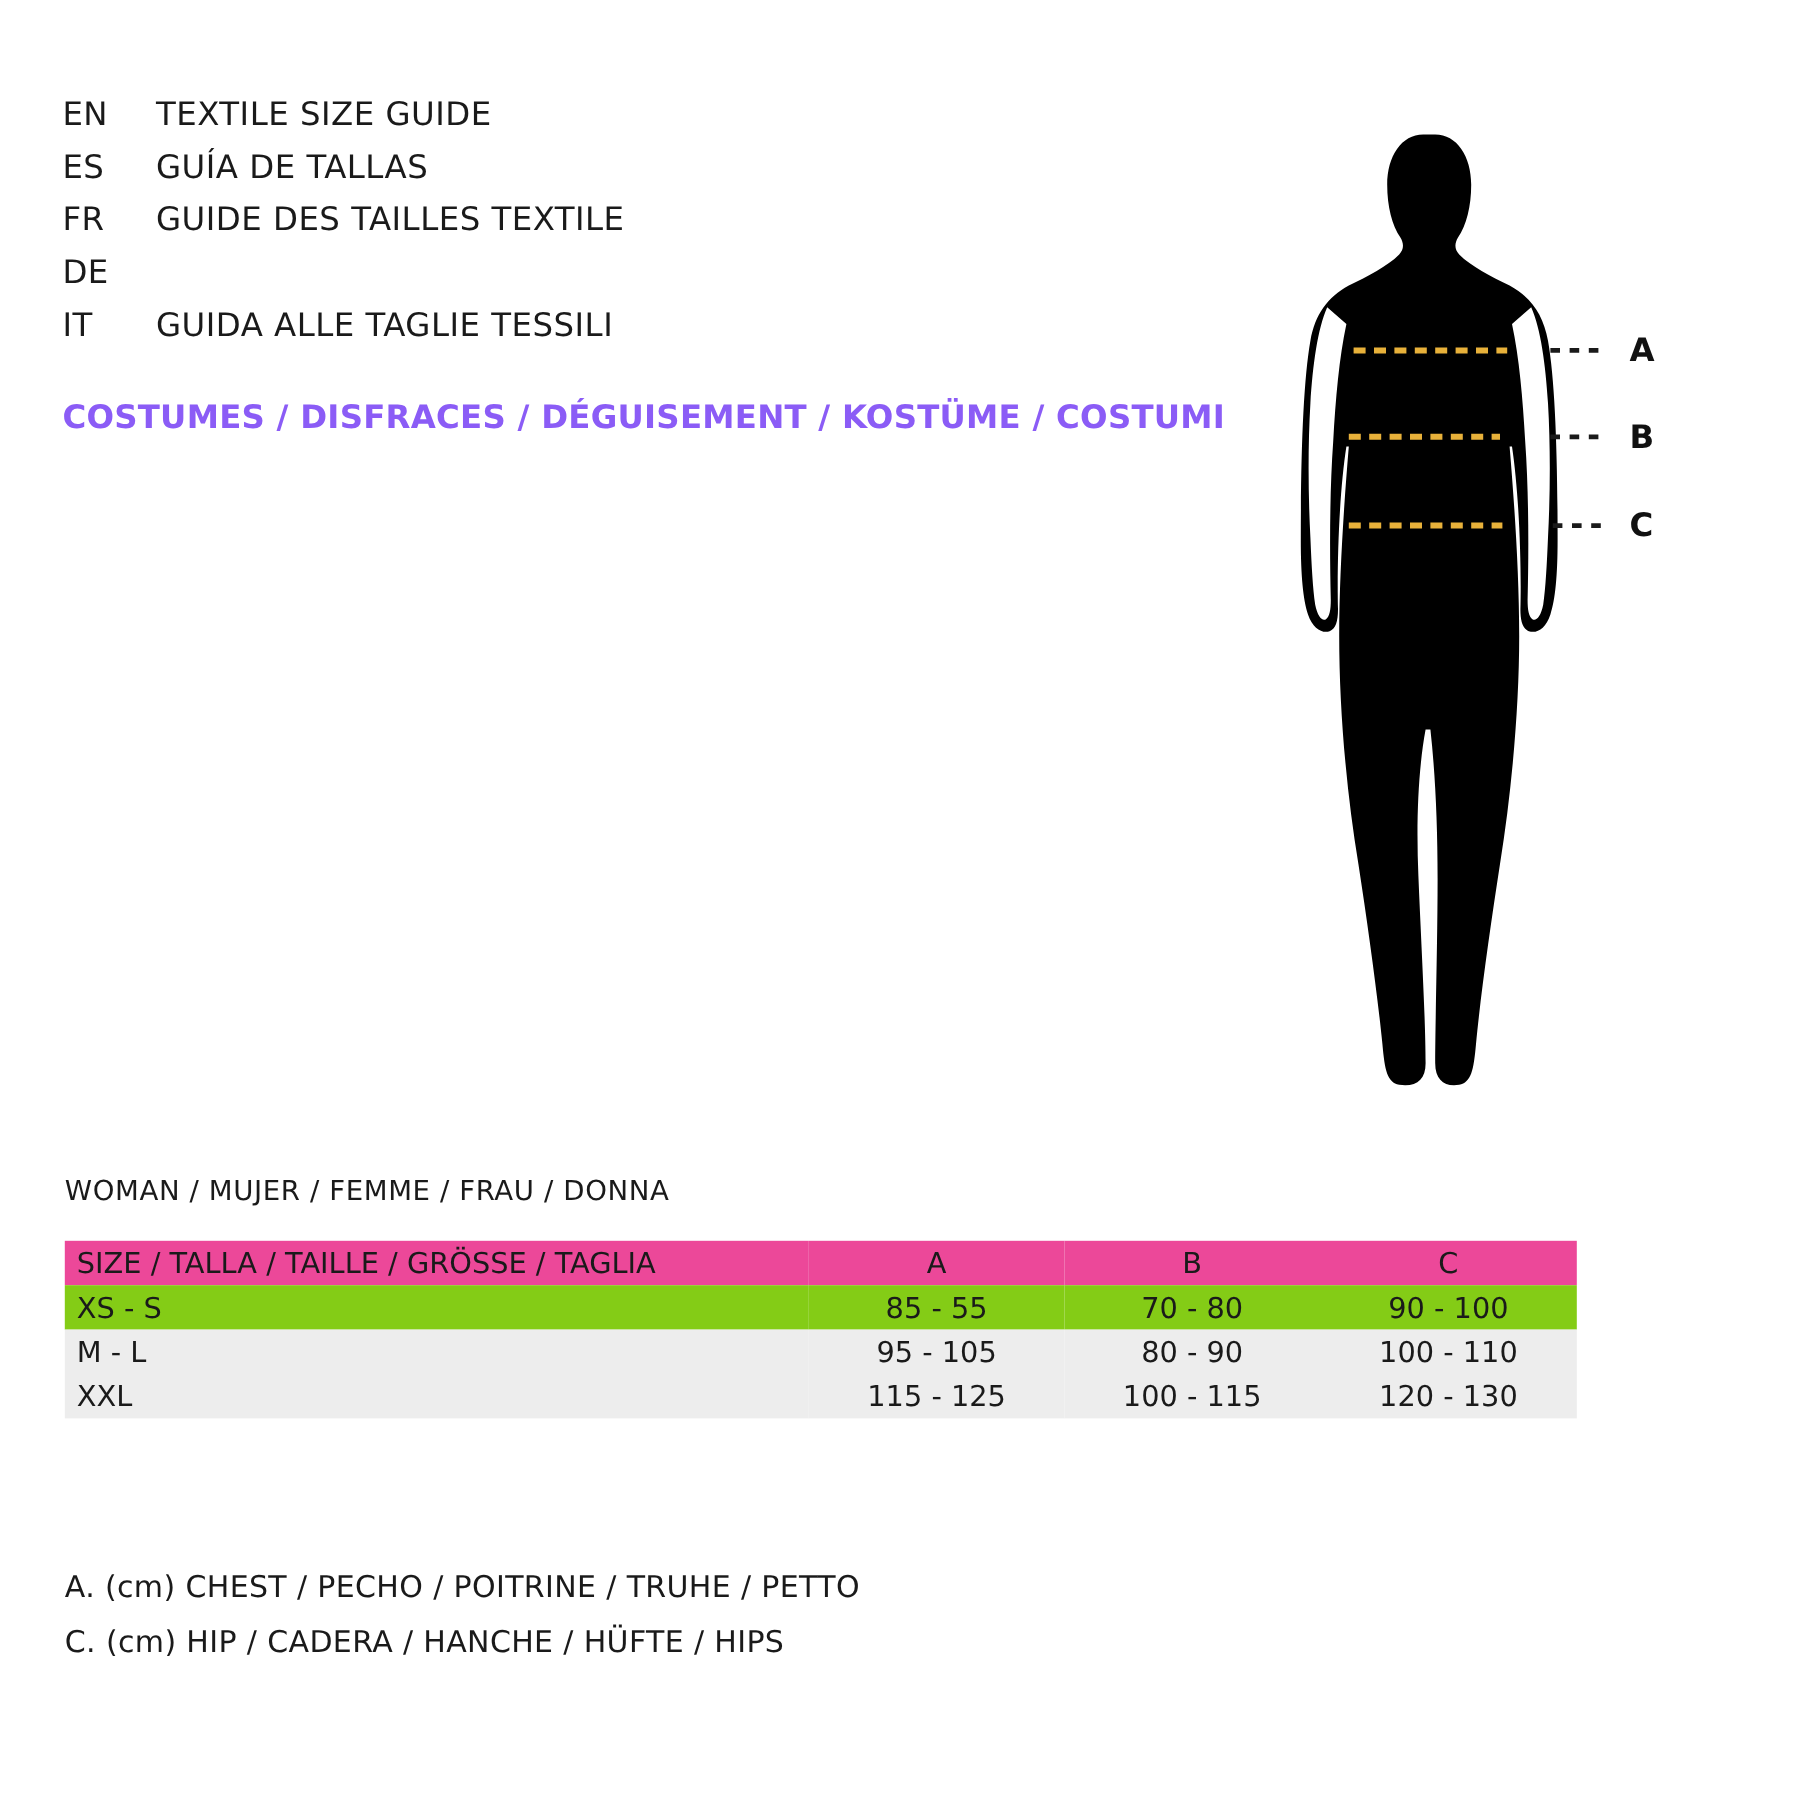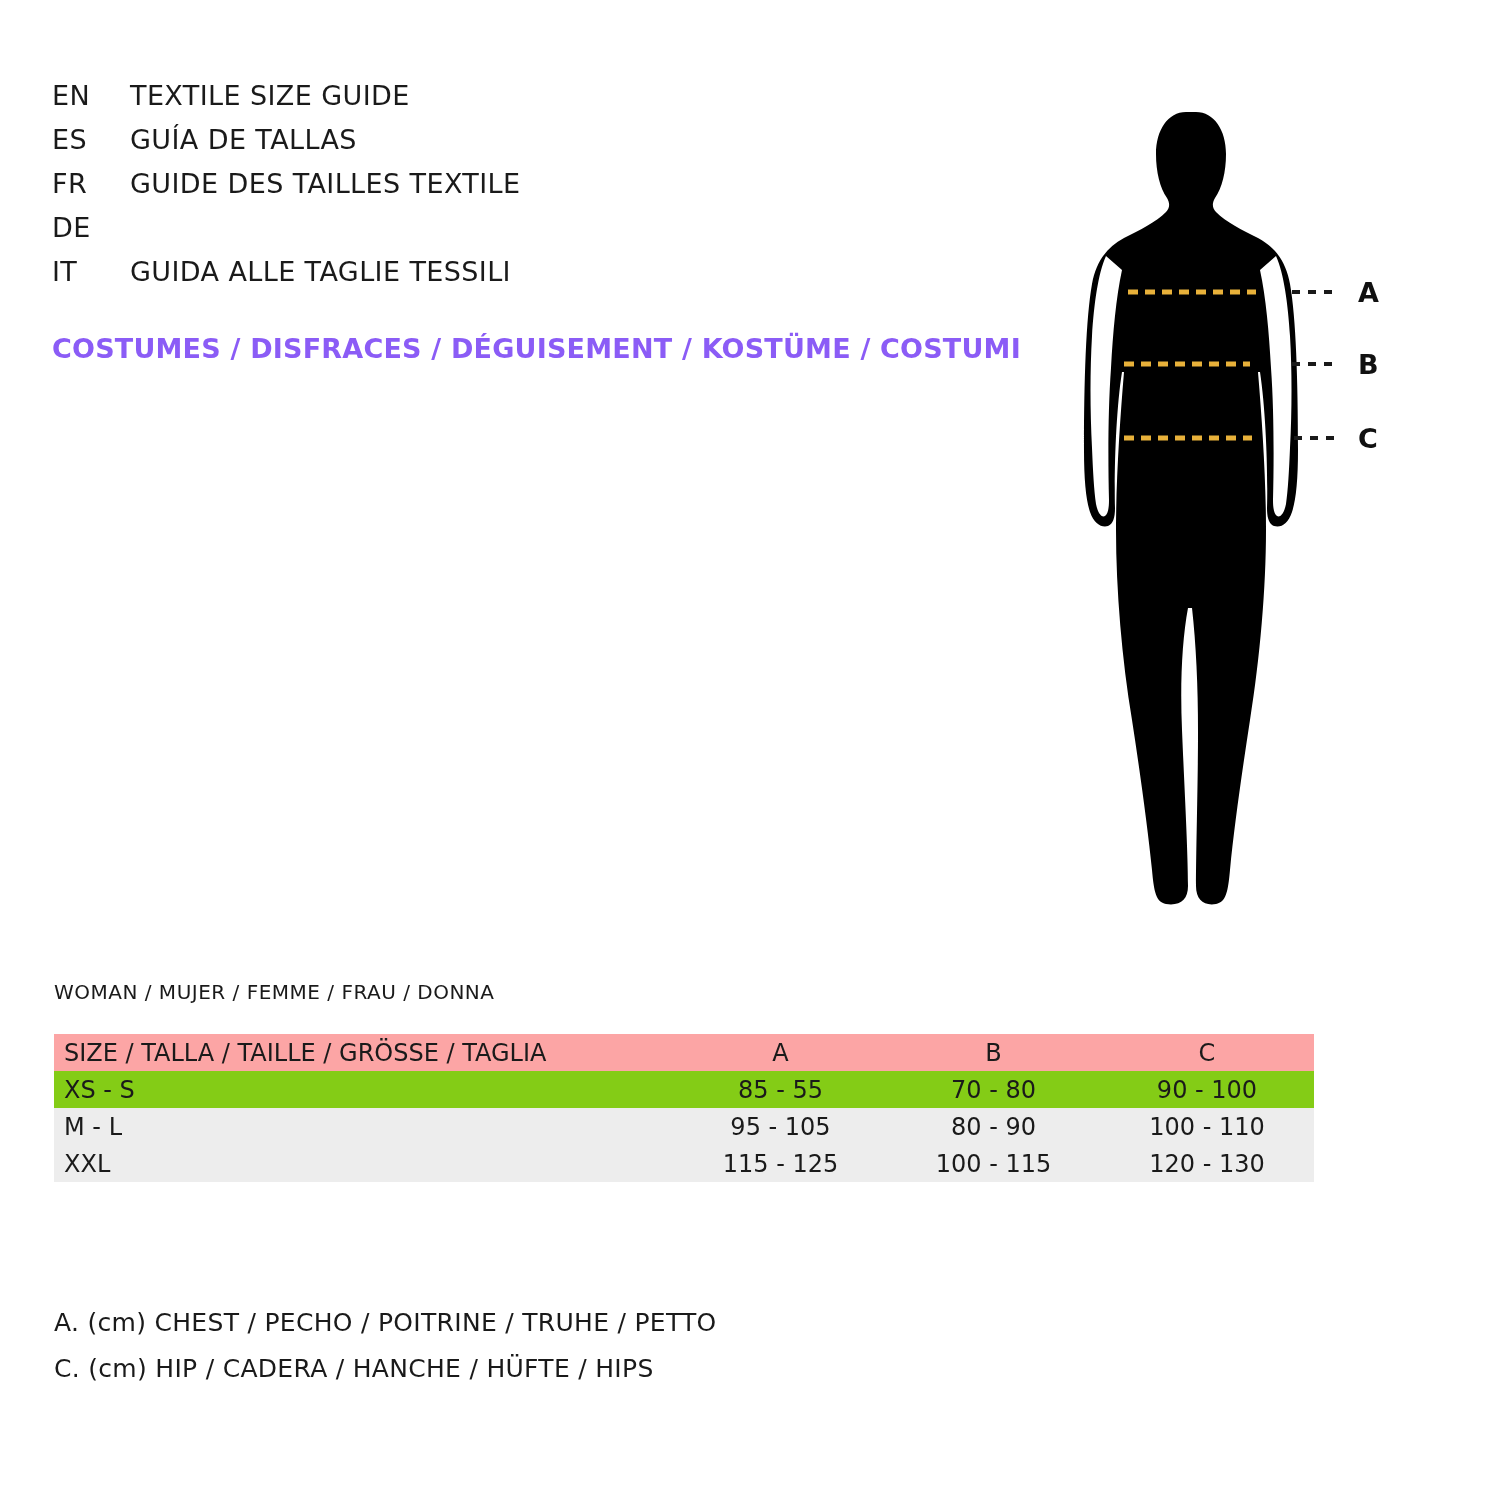--- a/index.html
+++ b/index.html
@@ -71,21 +71,21 @@
   }
   .marker-a { left: 318px; top: 217px; }
   .marker-b { left: 318px; top: 289px; }
   .marker-c { left: 318px; top: 363px; }
 
   
   .table-title {
     position: absolute;
     left: 54px;
     top: 980px;
-    font-size: 20px;
+    font-size: 23px;
     letter-spacing: 0.5px;
     color: #1a1a1a;
   }
   table.size-table {
     position: absolute;
     left: 54px;
     top: 1034px;
     width: 1260px;
     border-collapse: collapse;
     font-size: 24px;
@@ -98,21 +98,21 @@
     font-weight: normal;
     text-align: center;
     vertical-align: middle;
   }
   table.size-table th.left,
   table.size-table td.left {
     text-align: left;
     padding-left: 10px;
   }
   tr.head-row {
-    background: #fca5a5;
+    background: #ec4899;
   }
   tr.row-alt {
     background: #ededed;
   }
   tr.row-plain {
     background: #84cc16;
   }
   col.c-size { width: 620px; }
   col.c-a { width: 213px; }
   col.c-b { width: 213px; }

